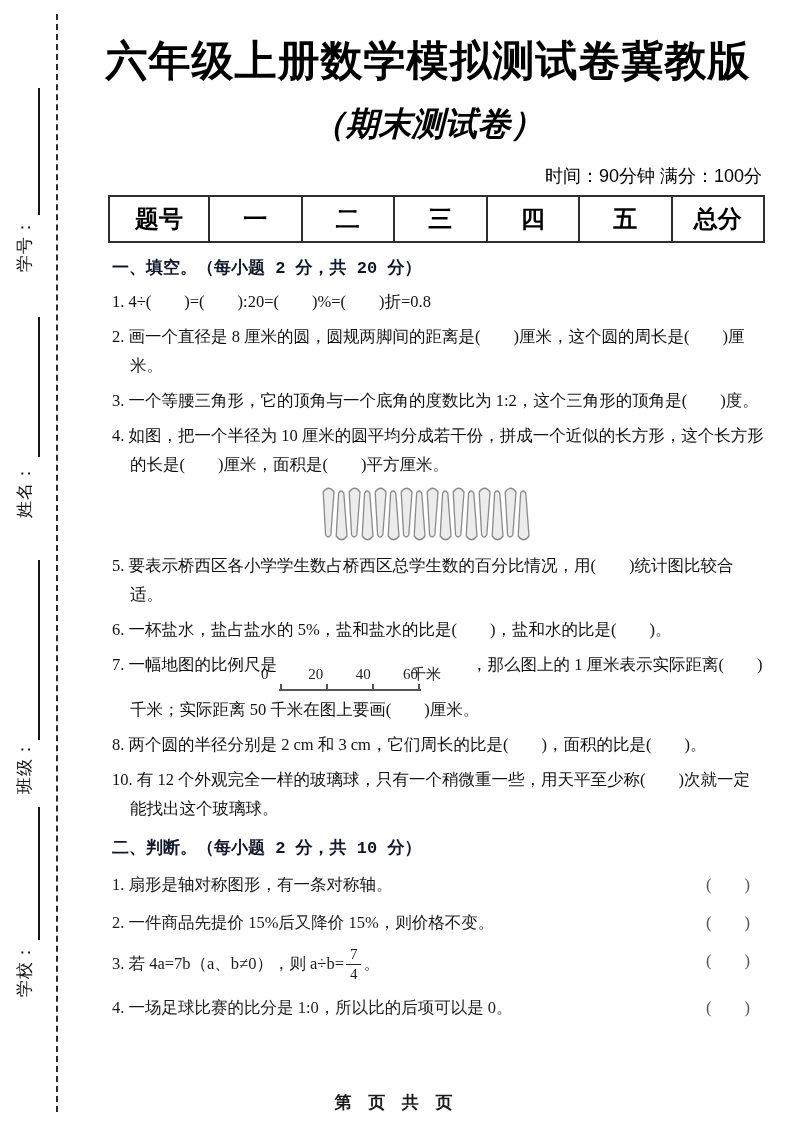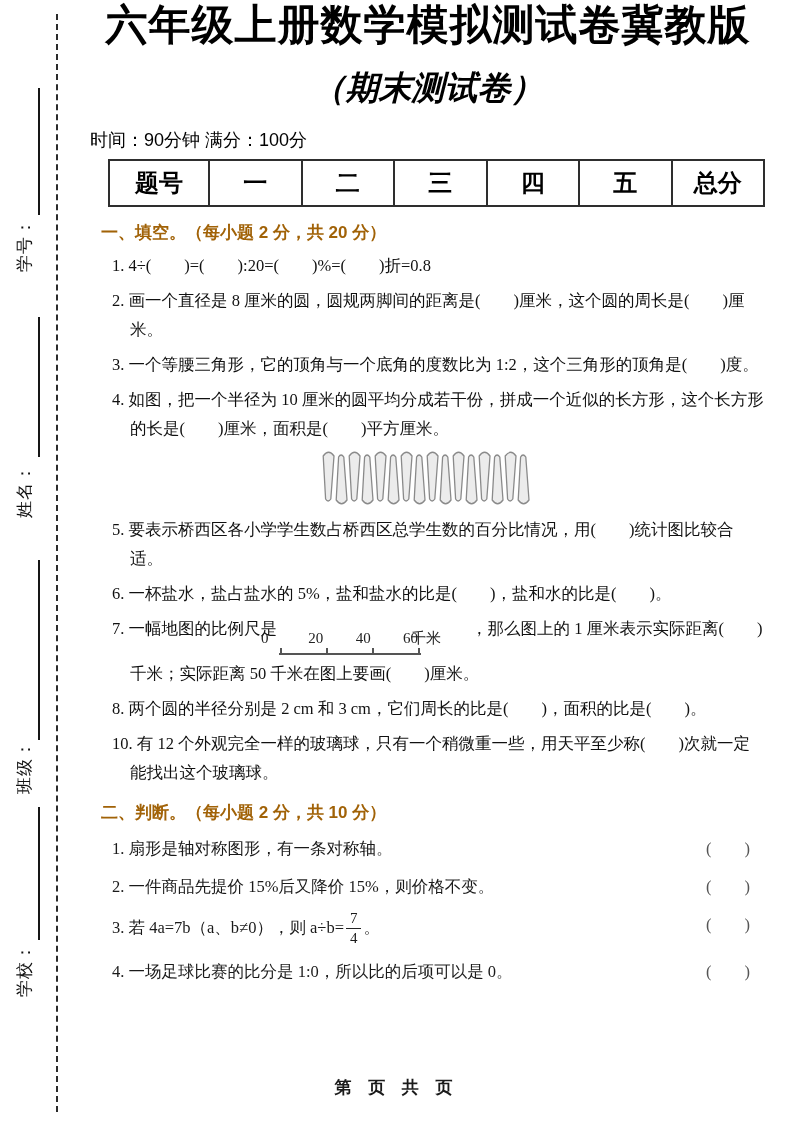--- a/index.html
+++ b/index.html
@@ -26,47 +26,47 @@
     font-family:"Liberation Serif","DejaVu Serif",serif;letter-spacing:1px;
   }
   #sbt0{top:229px;}
   #sbt1{top:475px;}
   #sbt2{top:751px;}
   #sbt3{top:954px;}
 
   
   .main{position:absolute;left:90px;top:0;width:676px;}
   .title{
-    font-size:42px;line-height:50px;font-weight:bold;
+    padding-top:36px;font-size:42px;line-height:50px;font-weight:bold;
     text-align:center;font-family:"Liberation Sans","DejaVu Sans",sans-serif;
     letter-spacing:1px;color:#000;
   }
   .subtitle{
     margin-top:18px;font-size:33px;line-height:40px;font-weight:bold;
     text-align:center;font-family:"Liberation Sans","DejaVu Sans",sans-serif;color:#000;font-style:italic;
   }
   .meta{
-    margin-top:20px;font-size:18px;line-height:24px;text-align:left;
+    margin-top:20px;font-size:18px;line-height:24px;text-align:right;
     padding-right:4px;font-family:"Liberation Sans","DejaVu Sans",sans-serif;color:#000;
   }
 
   table.score{
     margin:7px 0 0 18px;border-collapse:collapse;width:657px;
     table-layout:fixed;
   }
   table.score td{
     border:2px solid #2e2e2e;height:44px;text-align:center;vertical-align:middle;
     font-size:24px;font-weight:bold;font-family:"Liberation Sans","DejaVu Sans",sans-serif;
     color:#000;padding:0;
   }
   table.score td.lbl{width:98px;border-radius:23px;}
 
   .sec-heading{
-    margin:14px 0 0 11px;font-size:17px;line-height:24px;font-weight:bold;
-    font-family:Liberation Sans, sans-serif;color:#a16207;
+    margin:14px 0 0 22px;font-size:17px;line-height:24px;font-weight:bold;
+    font-family:Liberation Mono, monospace;color:#0f172a;
   }
   .q{
     margin-top:6px;font-size:16.5px;line-height:29px;
     padding-left:40px;text-indent:-18px;color:#111;
   }
 
   
   .j{display:flex;margin-top:9px;font-size:16.5px;line-height:29px;}
   .j-text{flex:1;padding-left:22px;}
   .j-ans{width:56px;text-align:right;padding-right:16px;color:#555;white-space:nowrap;}
@@ -91,21 +91,21 @@
   .ruler-unit{position:absolute;left:150px;top:0;font-size:15px;line-height:18px;white-space:nowrap;color:#222;}
   .ruler-line{position:absolute;left:0;top:18px;width:142px;height:6px;border-bottom:2px solid #555;}
   .ruler-line i{position:absolute;bottom:0;width:1.6px;height:5px;background:#555;}
   .ruler-line i.t0{left:1px;}.ruler-line i.t1{left:47px;}
   .ruler-line i.t2{left:93px;}.ruler-line i.t3{left:139px;}
 
   
   .figure-wrap{margin:4px auto 0;width:212px;height:62px;}
 
   .footer{
-    position:absolute;left:0;bottom:23px;width:100%;text-align:center;
+    position:absolute;left:0;bottom:8px;width:100%;text-align:center;
     font-size:17px;letter-spacing:6px;font-weight:600;color:#1a1a1a;
     font-family:"Liberation Sans","DejaVu Sans",sans-serif;
   }
 </style>
 </head>
 <body>
 
 <div class="sheet">
 
   <div class="seal-line"></div>

